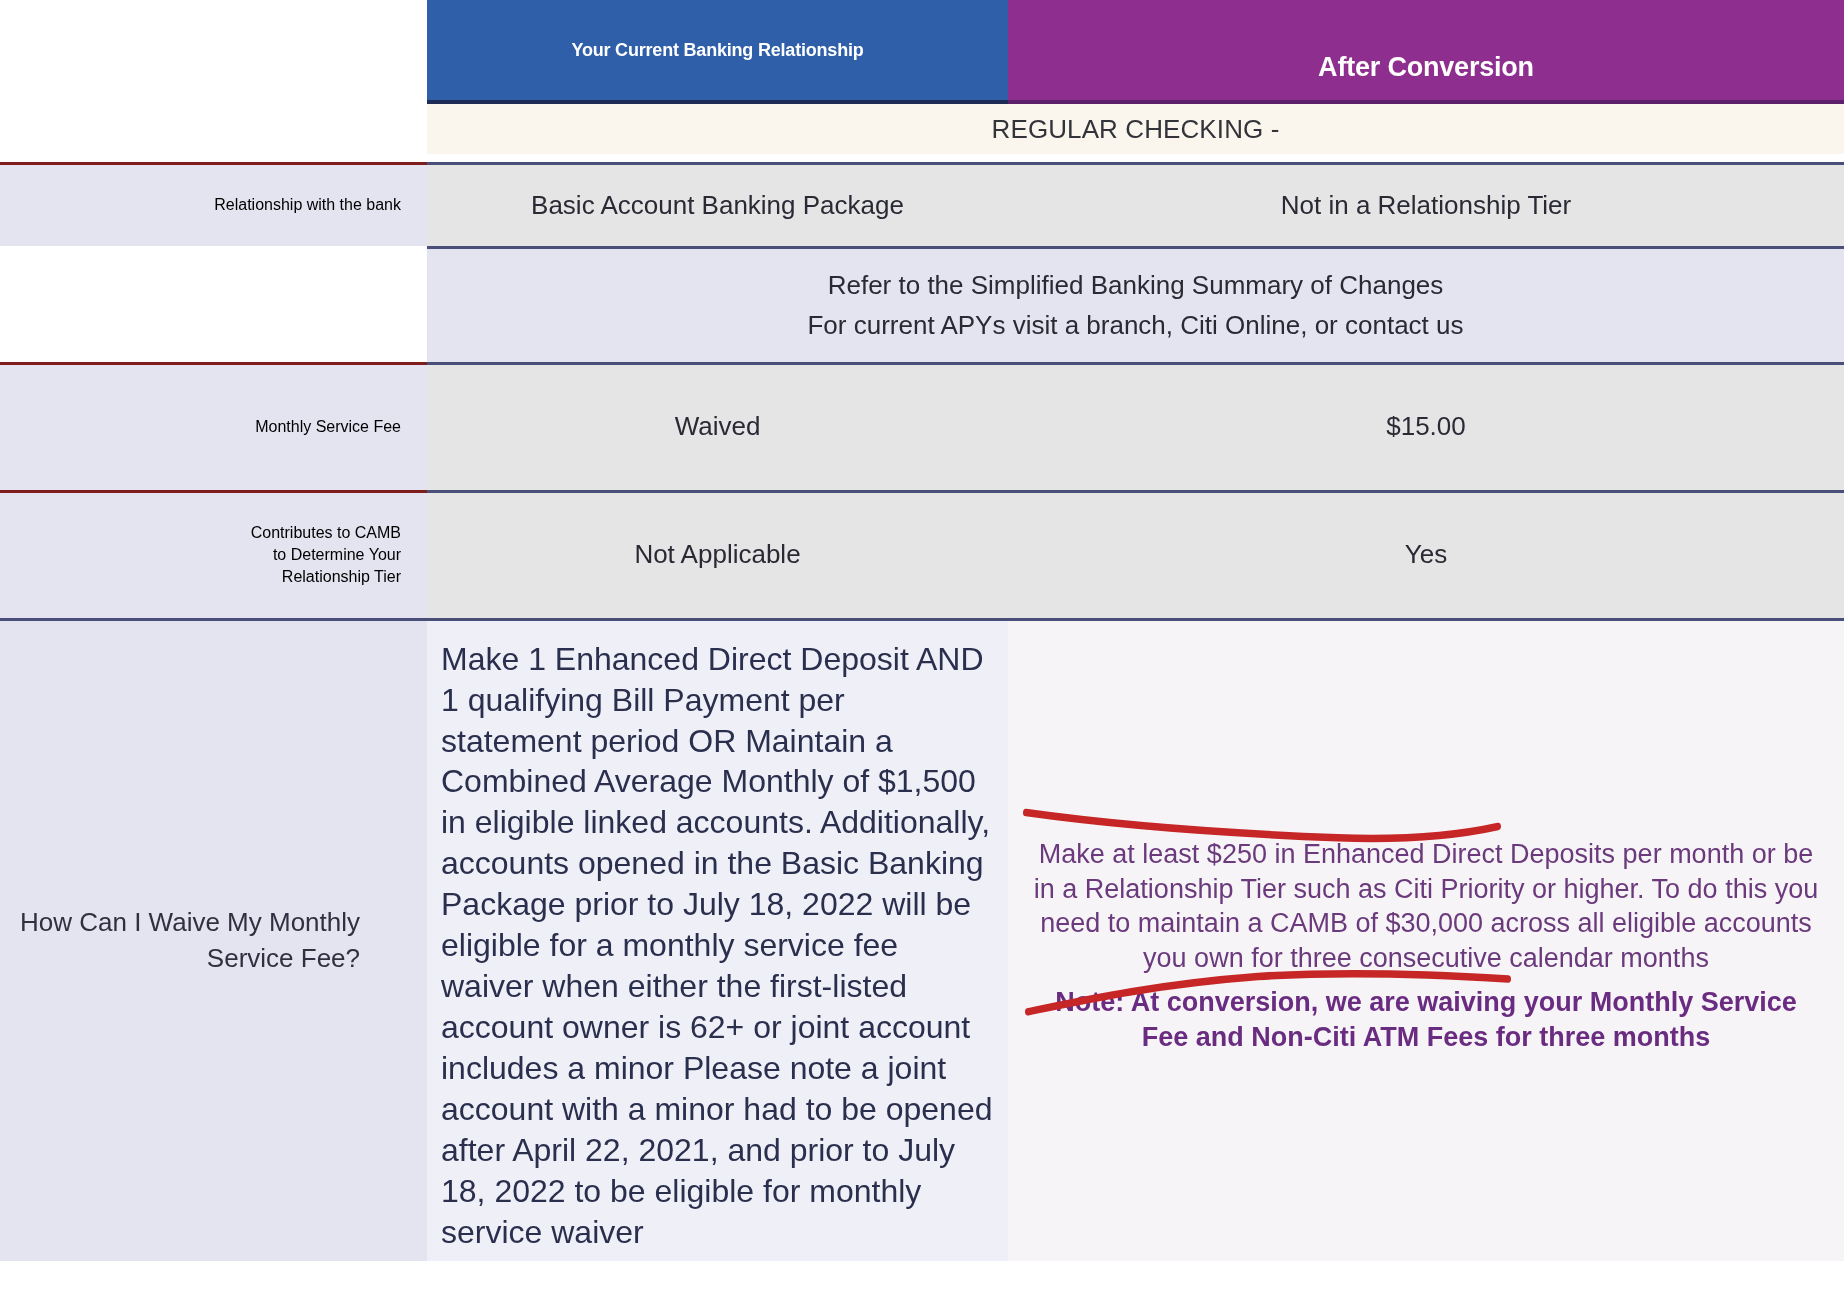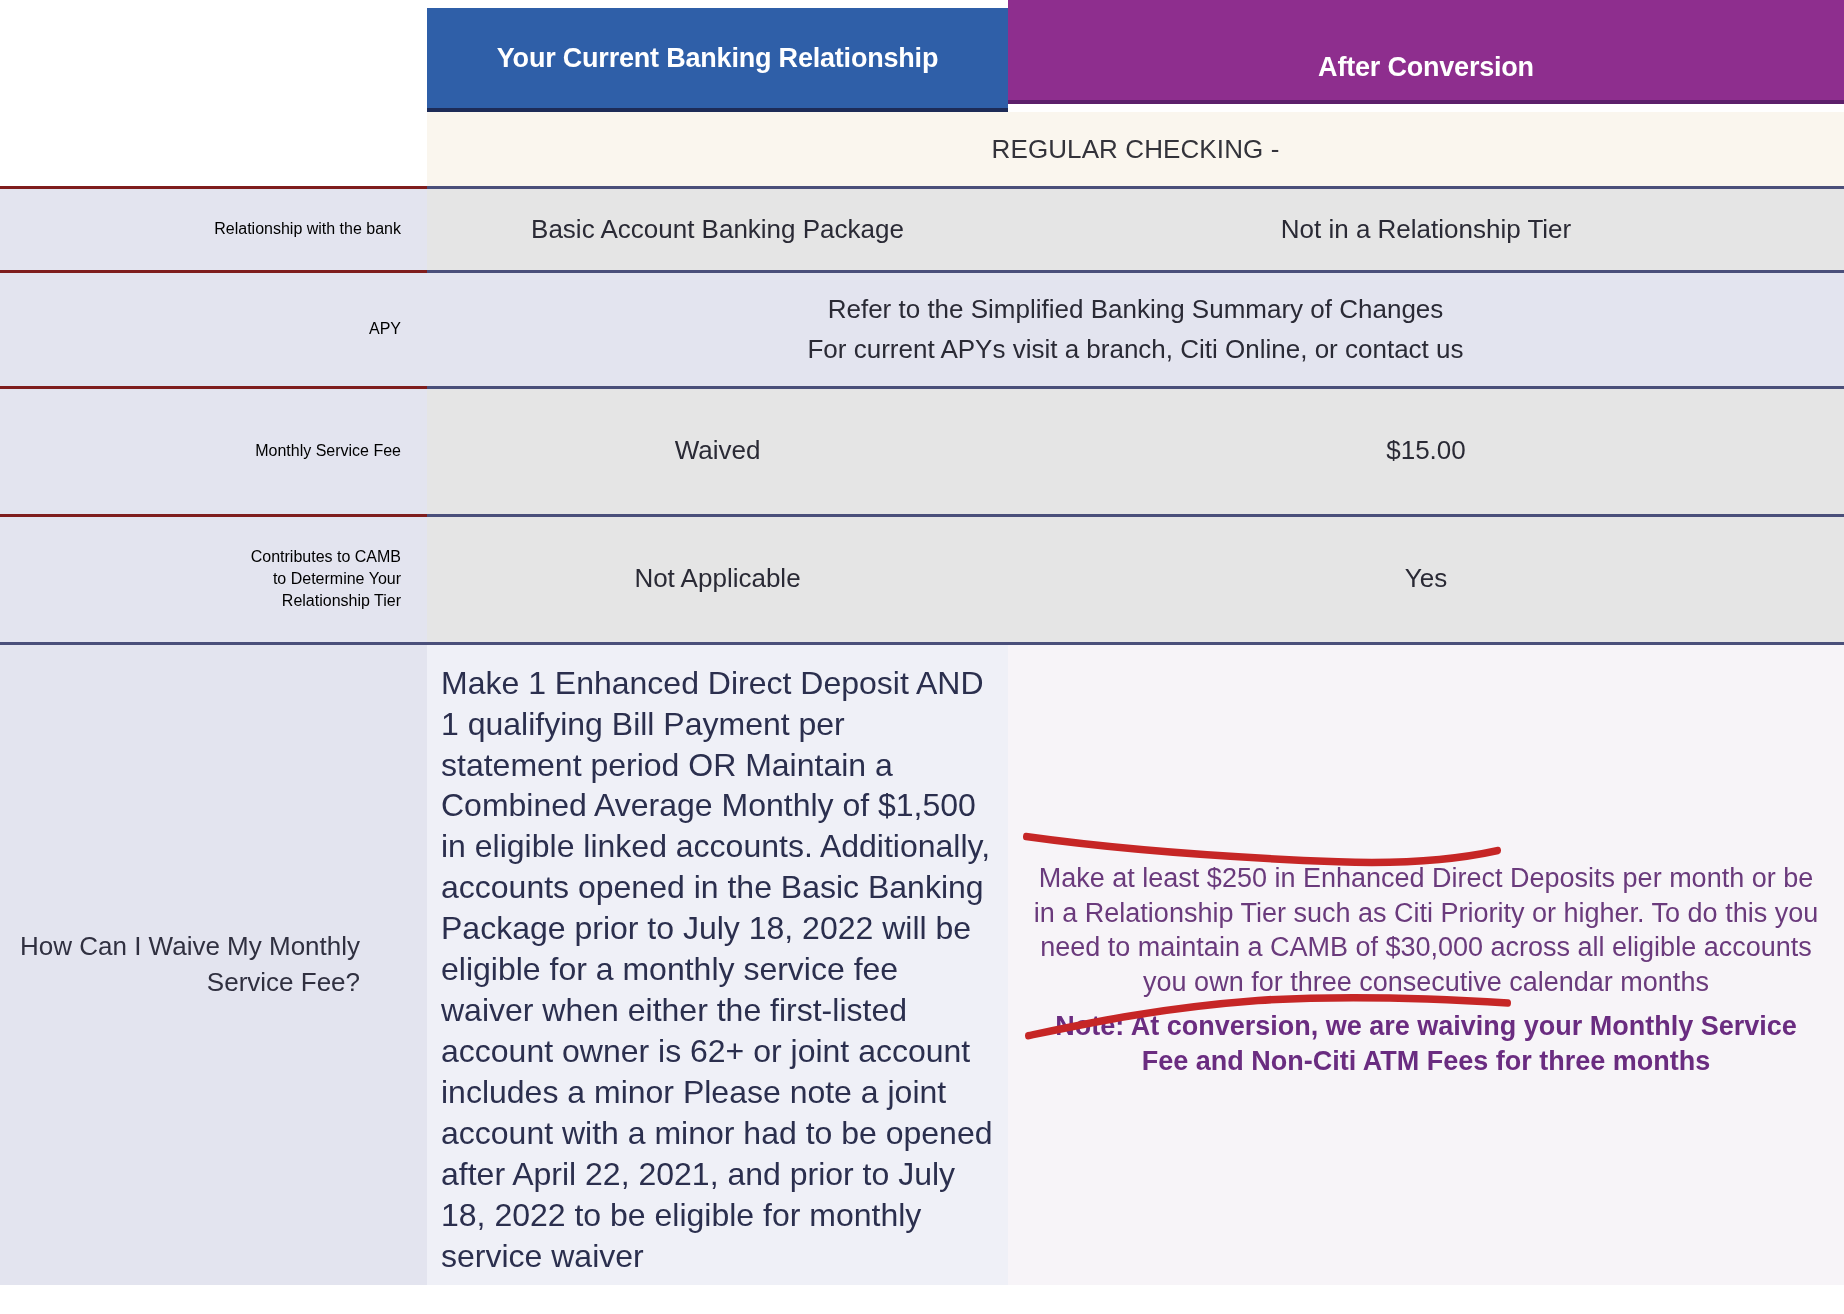--- a/index.html
+++ b/index.html
@@ -37,25 +37,24 @@
   }
   .hdr-blue {
     background: #2f5fa8;
     color: #ffffff;
     height: 104px;
     display: flex;
     align-items: center;
     justify-content: center;
     text-align: right;
     font-weight: bold;
-    font-size: 27px;
+    font-size: 18px;
     letter-spacing: -0.2px;
     padding: 0 14px;
     border-bottom: 4px solid #1d2b57;
-    margin-top: 8px;
   }
   .hdr-purple {
     background: #8e2e8e;
     color: #ffffff;
     height: 104px;
     display: flex;
     align-items: center;
     justify-content: center;
     text-align: center;
     font-weight: bold;
@@ -67,21 +66,21 @@
   }
 
   
   .band-spacer {
     background: #ffffff;
     height: 58px;
   }
   .band-title {
     grid-column: 2 / span 2;
     background: #faf6ee;
-    height: 74px;
+    height: 50px;
     display: flex;
     align-items: center;
     justify-content: center;
     font-size: 26px;
     color: #33333a;
     letter-spacing: 0.1px;
   }
 
   
   .lbl {
@@ -216,21 +215,20 @@
       </span>
     </div>
 
     <div class="band-spacer"></div>
     <div class="band-title">REGULAR CHECKING -</div>
 
     <div class="lbl h-rel">Relationship with the bank</div>
     <div class="val h-rel">Basic Account Banking Package</div>
     <div class="val after h-rel">Not in a Relationship Tier</div>
 
-    <div class="lbl h-apy">APY</div>
     <div class="val-merged h-apy">
       <span class="line">Refer to the Simplified Banking Summary of Changes</span>
       <span class="line">For current APYs visit a branch, Citi Online, or contact us</span>
     </div>
 
     <div class="lbl h-msf">Monthly Service Fee</div>
     <div class="val h-msf">Waived</div>
     <div class="val after h-msf">$15.00</div>
 
     <div class="lbl h-camb">

